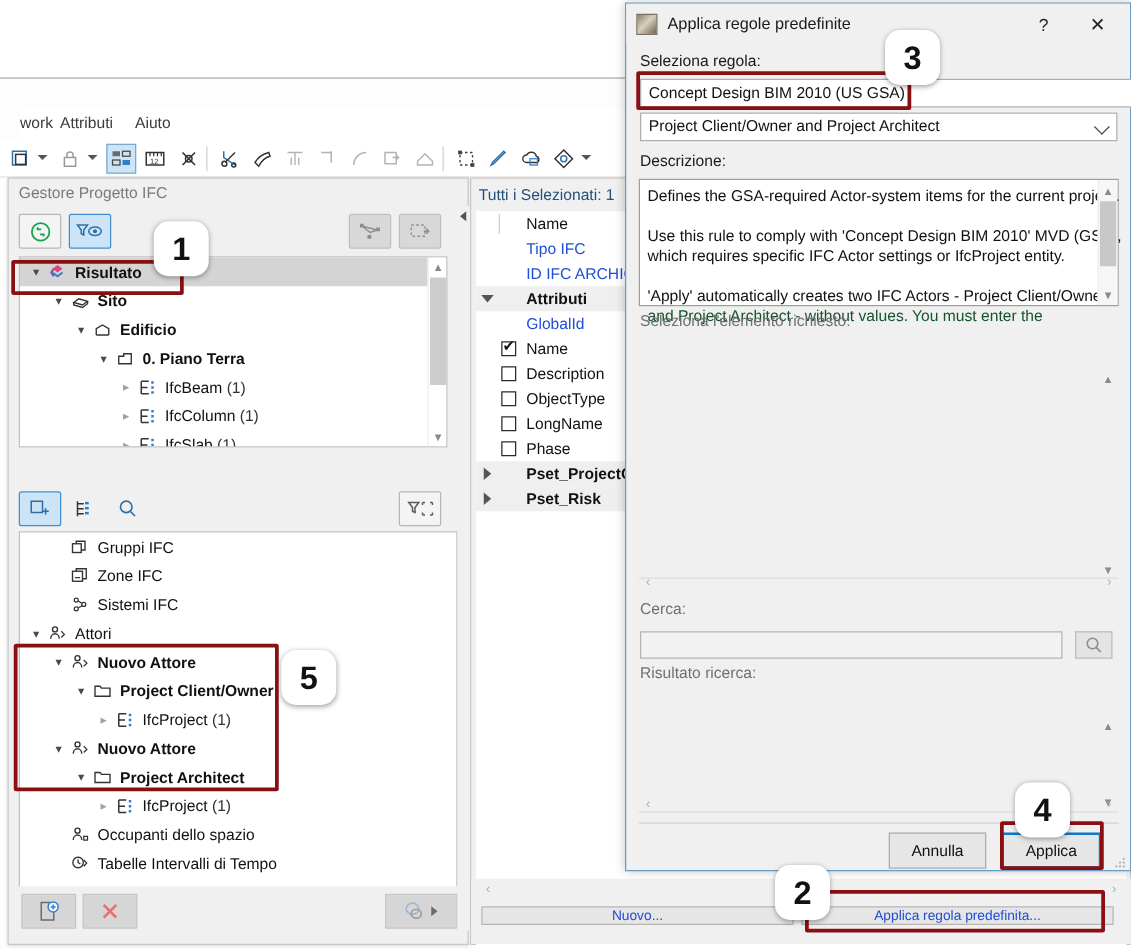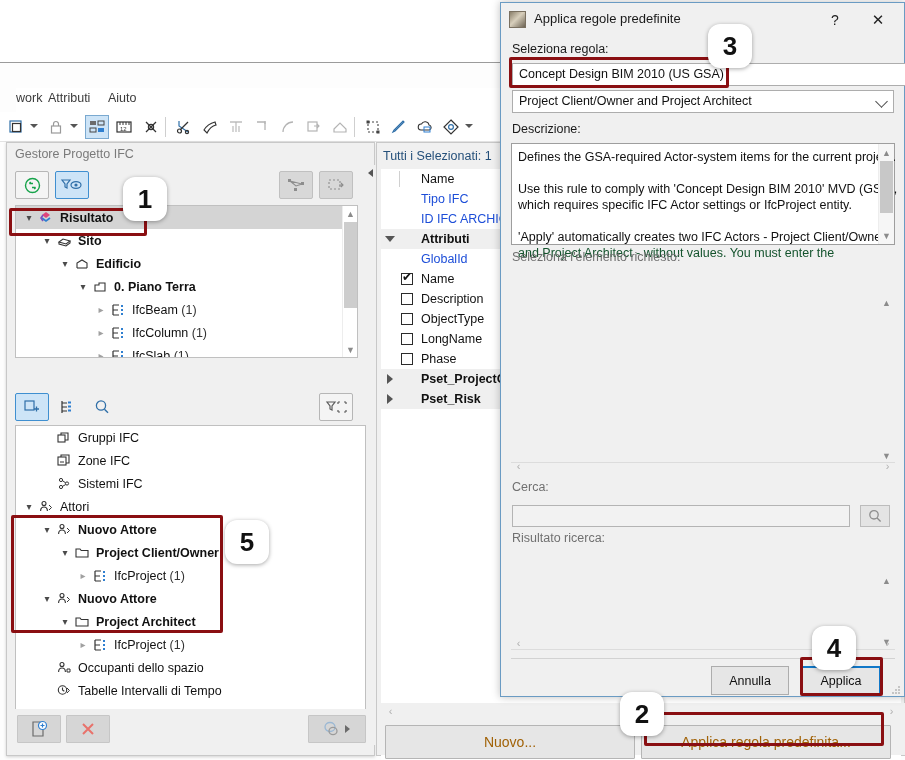--- a/index.html
+++ b/index.html
@@ -82,22 +82,22 @@
   .adiv { position:absolute; left:18px; top:2px; width:1px; height:16px; background:#d0d0d0;}
   .alab { color:#111; }
   .alab.muted { color:#1d4ed8; }
   .alab.bold { font-weight:bold; }
   .cbx { width:12px;height:12px;border:1px solid #2b2b2b;background:#fff;display:inline-block;position:relative;}
   .cbx.on::after { content:"✔"; position:absolute; left:0px; top:-4px; font-size:12px; color:#111; }
   .tri-d { width:0;height:0;border-left:5px solid transparent;border-right:5px solid transparent;border-top:6px solid #555;}
   .tri-r { width:0;height:0;border-top:5px solid transparent;border-bottom:5px solid transparent;border-left:6px solid #555;}
 
   .mid-footer { position:absolute; left:0; bottom:0; width:529px; height:52px; background:#f0f0f0; }
-  .bigbtn { position:absolute; height:34px; background:#e6e6e6; border:1px solid #b5b5b5;
-            display:flex;align-items:center;justify-content:center;font-size:14px;color:#a16207; border-radius:1px;}
+  .bigbtn { position:absolute; height:15px; background:#e6e6e6; border:1px solid #b5b5b5;
+            display:flex;align-items:center;justify-content:center;font-size:11px;color:#1d4ed8; border-radius:1px;}
 
   
   .dialog { position:absolute; left:500px; top:2px; width:405px; height:695px;
             background:#f0f0f0; border:1px solid #6a9bc3; box-shadow:0 0 8px rgba(0,0,0,.25); }
   .dlg-title { position:absolute; left:0; top:0; width:403px; height:33px; background:#f0f0f0; }
   .dlg-icon { position:absolute; left:8px; top:8px; width:17px; height:17px;
               background:linear-gradient(135deg,#8a7f6a 0%,#d8cfbc 45%,#6d6354 100%); border:1px solid #7a7060;}
   .dlg-titletext { position:absolute; left:33px; top:8px; font-size:13px; color:#1a1a1a; }
   .dlg-help { position:absolute; left:320px; top:6px; width:28px;height:22px;display:flex;align-items:center;justify-content:center;font-size:14px;color:#222;}
   .dlg-close { position:absolute; left:360px; top:6px; width:34px;height:22px;display:flex;align-items:center;justify-content:center;font-size:15px;color:#222;}

